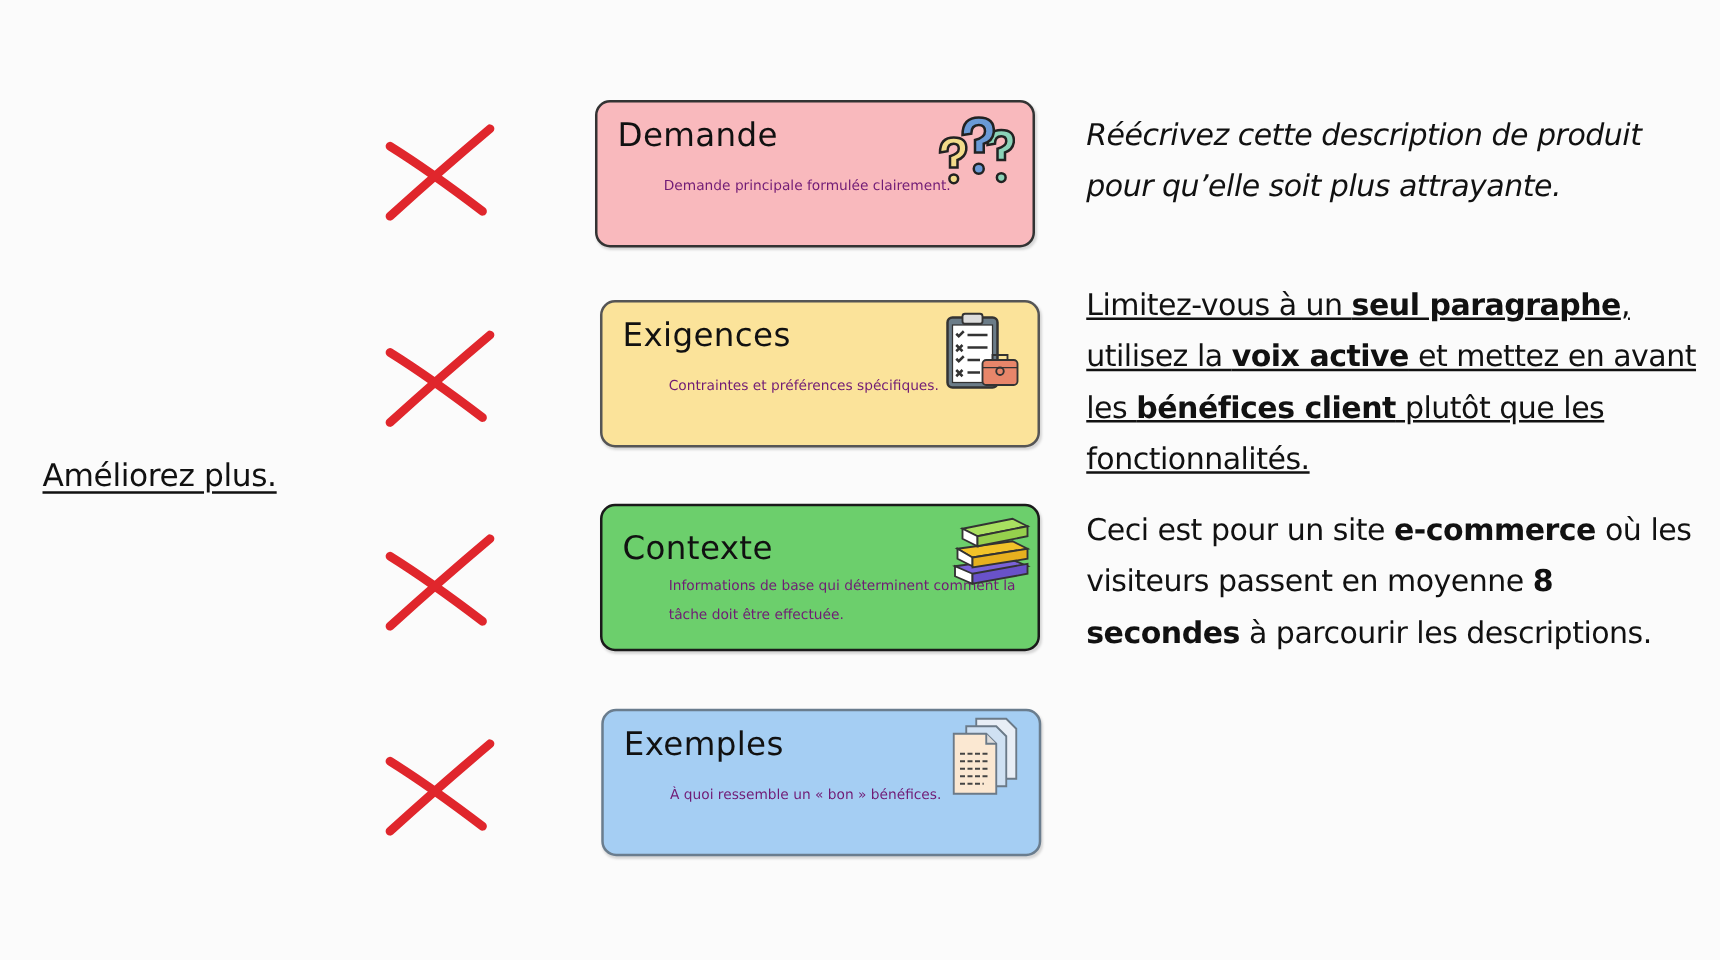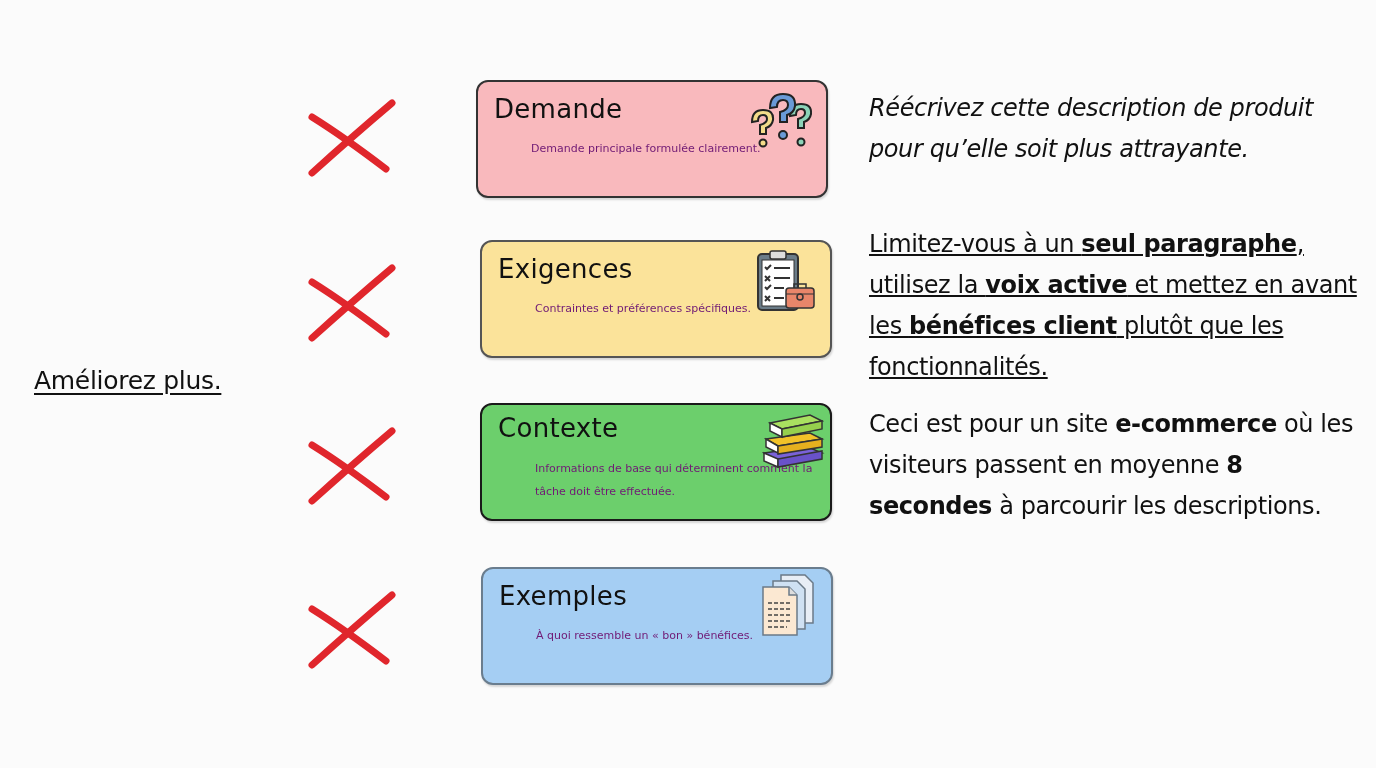--- a/index.html
+++ b/index.html
@@ -130,21 +130,21 @@
       <path d="M17 48 l5 5 M22 48 l-5 5"></path>
     </g>
     <rect x="38" y="40" width="28" height="20" rx="3" fill="#e8866a" stroke="#333" stroke-width="1.5"></rect>
     <path d="M46 40 v-4 h12 v4" fill="none" stroke="#333" stroke-width="1.5"></path>
     <path d="M38 46 h28" stroke="#333" stroke-width="1"></path>
     <circle cx="52" cy="49" r="3" fill="none" stroke="#333" stroke-width="1.5"></circle>
   </svg>
 </div>
 
 <div class="card" style="left:480px; top:403px; background:#6ccf6c; border-color:#1a1a1a;">
-  <div class="title" style="top:8px;text-align:right;">Contexte</div>
+  <div class="title" style="top:19px;text-align:right;">Contexte</div>
   <div class="desc" style="top:52px; width:300px; line-height:23px;">Informations de base qui déterminent comment la tâche doit être effectuée.</div>
   <svg class="icon" style="right:4px; top:2px;" viewBox="0 0 72 66">
     <path d="M10 46 l44 -6 l14 6 l-44 8 z" fill="#7a62d9" stroke="#333" stroke-width="1.5"></path>
     <path d="M10 46 l0 8 l14 6 l0 -8 z" fill="#fff" stroke="#333" stroke-width="1.5"></path>
     <path d="M24 52 l44 -8 l0 8 l-44 8 z" fill="#6952c9" stroke="#333" stroke-width="1.5"></path>
     <path d="M12 32 l44 -6 l12 6 l-44 7 z" fill="#f2c229" stroke="#333" stroke-width="1.5"></path>
     <path d="M12 32 l0 8 l12 6 l0 -7 z" fill="#fff" stroke="#333" stroke-width="1.5"></path>
     <path d="M24 39 l44 -7 l0 8 l-44 7 z" fill="#e6b01f" stroke="#333" stroke-width="1.5"></path>
     <path d="M16 16 l40 -8 l12 6 l-40 8 z" fill="#a9e060" stroke="#333" stroke-width="1.5"></path>
     <path d="M16 16 l0 8 l12 6 l0 -8 z" fill="#fff" stroke="#333" stroke-width="1.5"></path>

